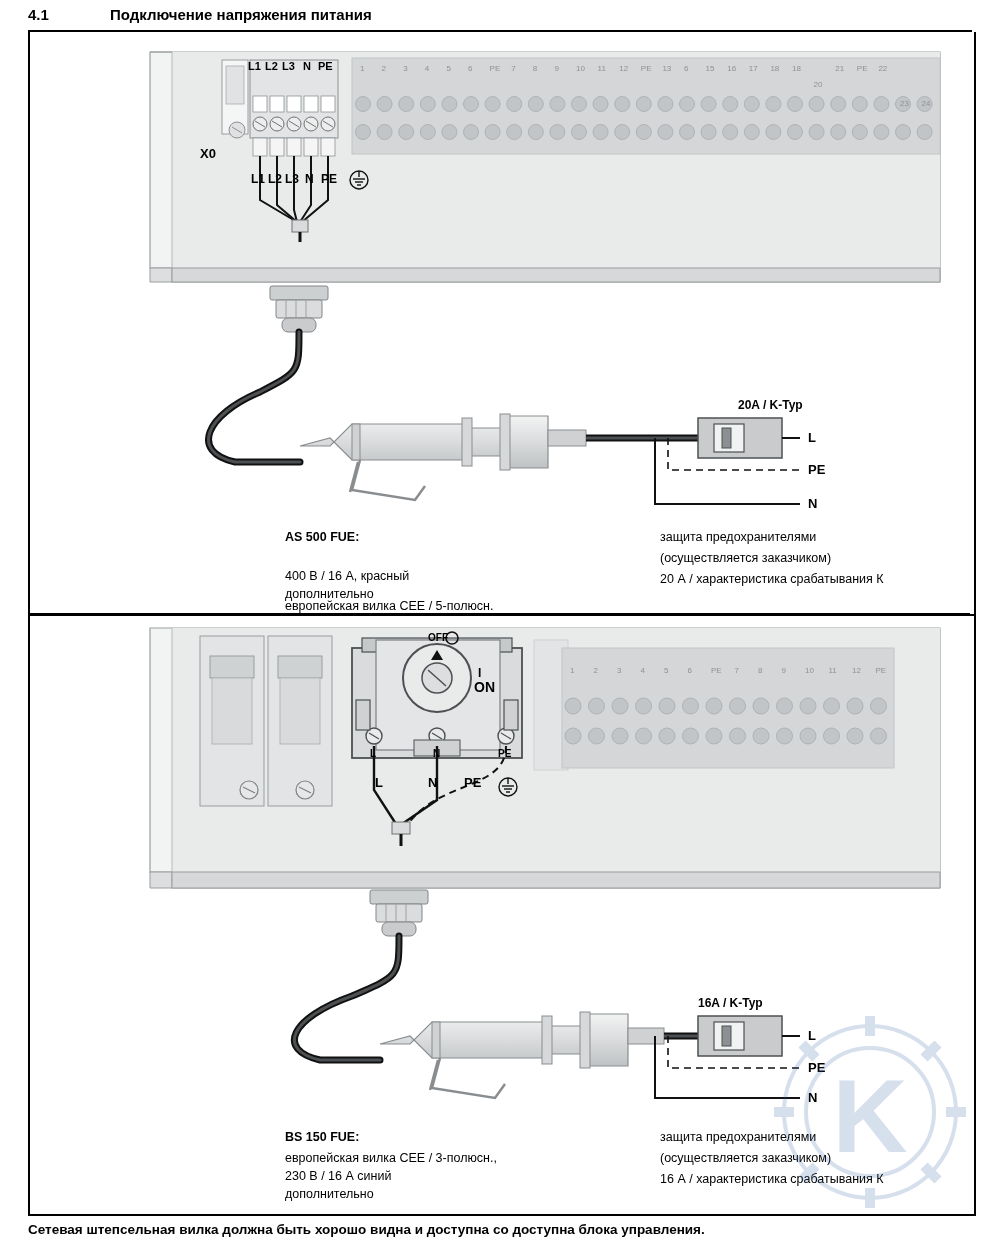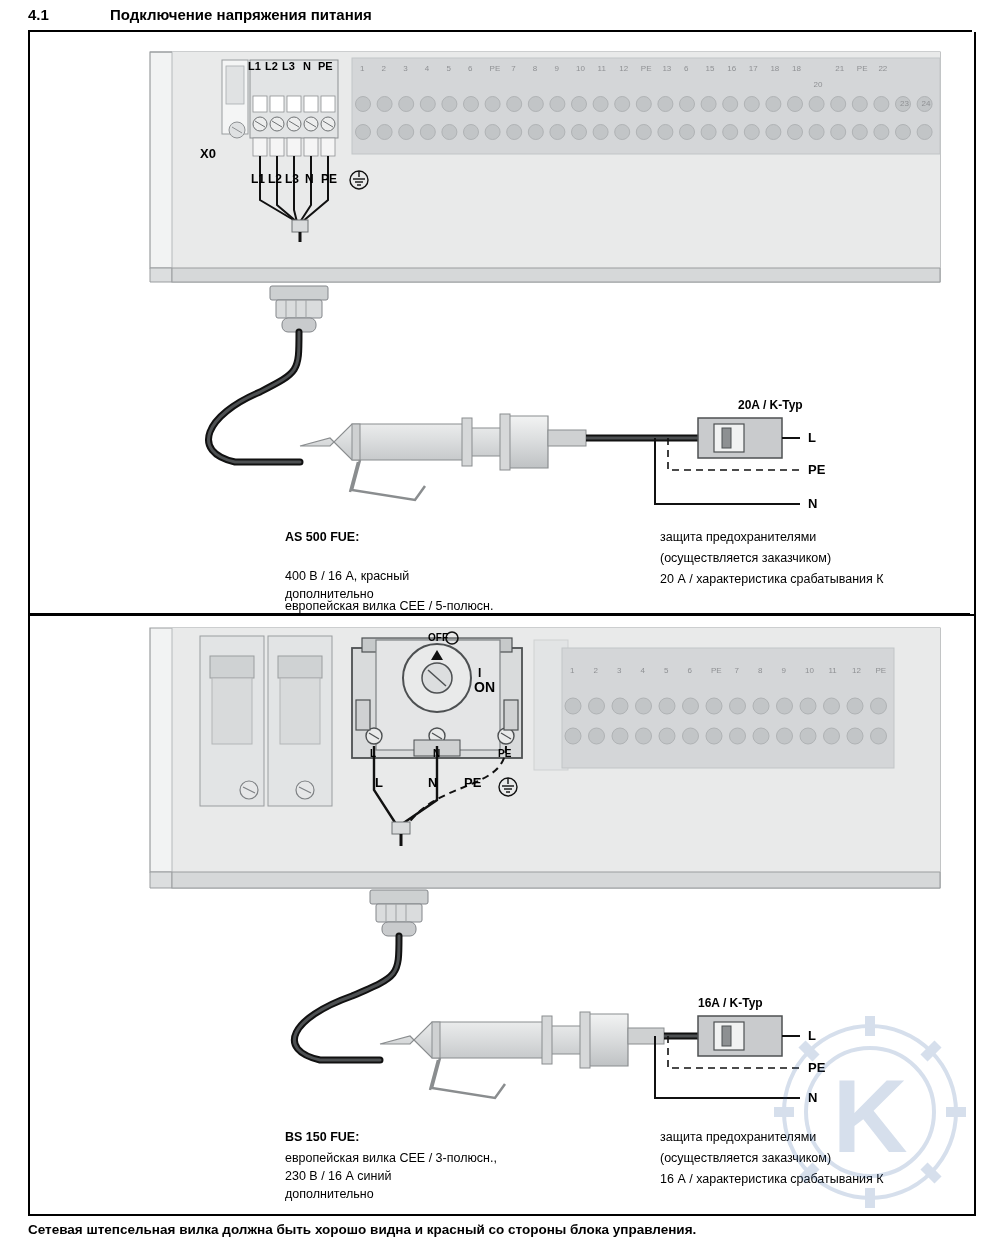--- a/index.html
+++ b/index.html
@@ -485,15 +485,15 @@
         <line x1="206" y1="110" x2="226" y2="110"></line>
         <line x1="62" y1="42" x2="76" y2="56"></line>
         <line x1="184" y1="164" x2="198" y2="178"></line>
         <line x1="62" y1="178" x2="76" y2="164"></line>
         <line x1="184" y1="56" x2="198" y2="42"></line>
       </g>
     </g>
     <text x="130" y="150" text-anchor="middle" font-family="'Liberation Sans',sans-serif" font-size="104" font-weight="bold" fill="#2b5b9e" opacity="0.55">K</text>
   </svg>
 
-  <div class="footer-note">Сетевая штепсельная вилка должна быть хорошо видна и красный со стороны блока управления.</div>
+  <div class="footer-note">Сетевая штепсельная вилка должна быть хорошо видна и доступна со доступна блока управления.</div>
 
 </div>
 
 </body></html>

